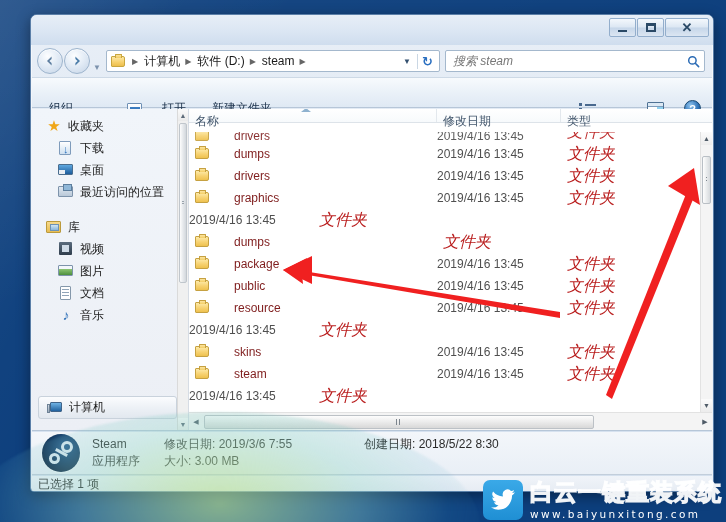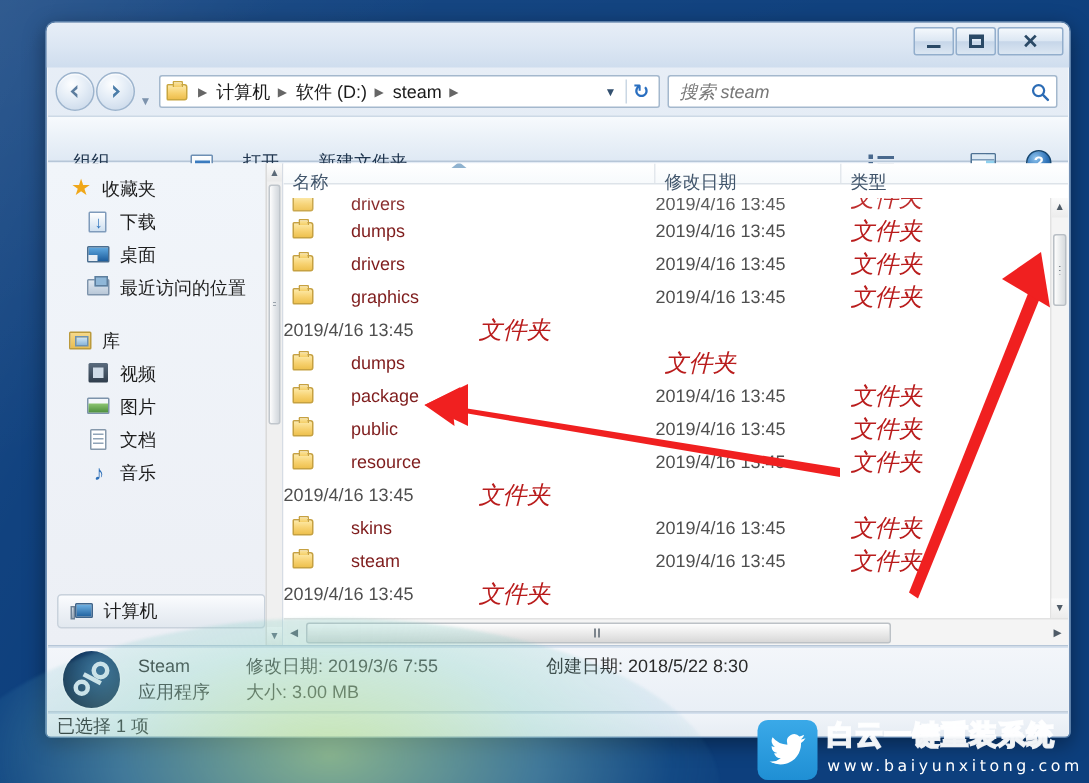--- a/index.html
+++ b/index.html
@@ -423,24 +423,24 @@
     position:absolute; right:4px; bottom:2px;
     display:flex; align-items:center; gap:7px;
   }
   #wmlogo {
     width:40px;height:40px;border-radius:7px;flex:0 0 auto;
     background: linear-gradient(180deg,#3aa9e8 0%, #1f8fd4 100%);
     display:flex;align-items:center;justify-content:center;
   }
   #wmtext { line-height:1; }
   #wmtitle {
-    font-size:18px; font-weight:700; letter-spacing:1px;
+    font-size:23px; font-weight:700; letter-spacing:1px;
     color: rgba(255,255,255,0.30);
     -webkit-text-stroke: 1.4px rgba(255,255,255,0.92);
-    font-family: Liberation Mono, monospace;
+    font-family: Liberation Serif, serif;
   }
   #wmurl {
     margin-top:5px;
     font-size:10.5px; letter-spacing:2.4px; color:#ffffff;
     font-family: "DejaVu Sans", sans-serif;
   }
 </style>
 </head>
 <body>
 

